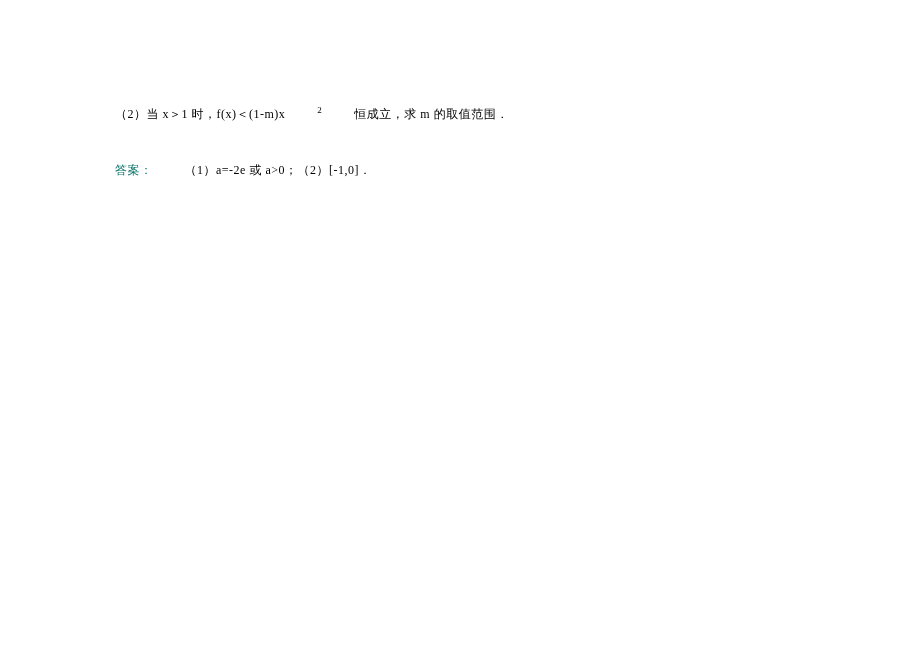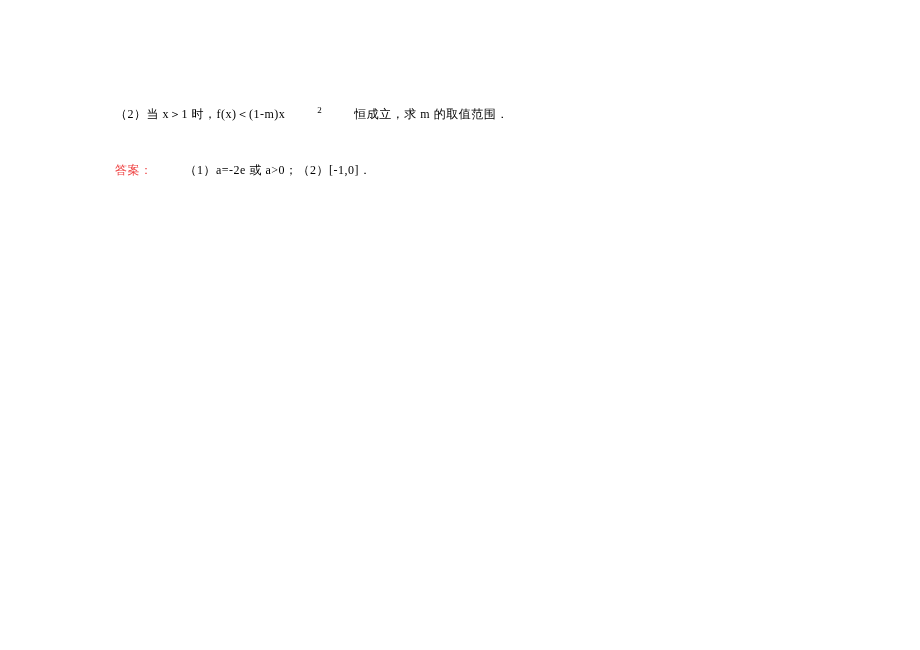--- a/index.html
+++ b/index.html
@@ -19,21 +19,21 @@
       padding-top: 53px;
       padding-left: 47px;
       padding-right: 47px;
     }
     .line {
       line-height: 1.6;
       margin-bottom: 13px;
       letter-spacing: 0.5px;
     }
     .answer-label {
-      color: #ef4444;
+      color: #0f766e;
     }
     .sup {
       font-size: 9px;
       vertical-align: super;
       line-height: 0;
     }
   </style>
 </head>
 <body>
 

